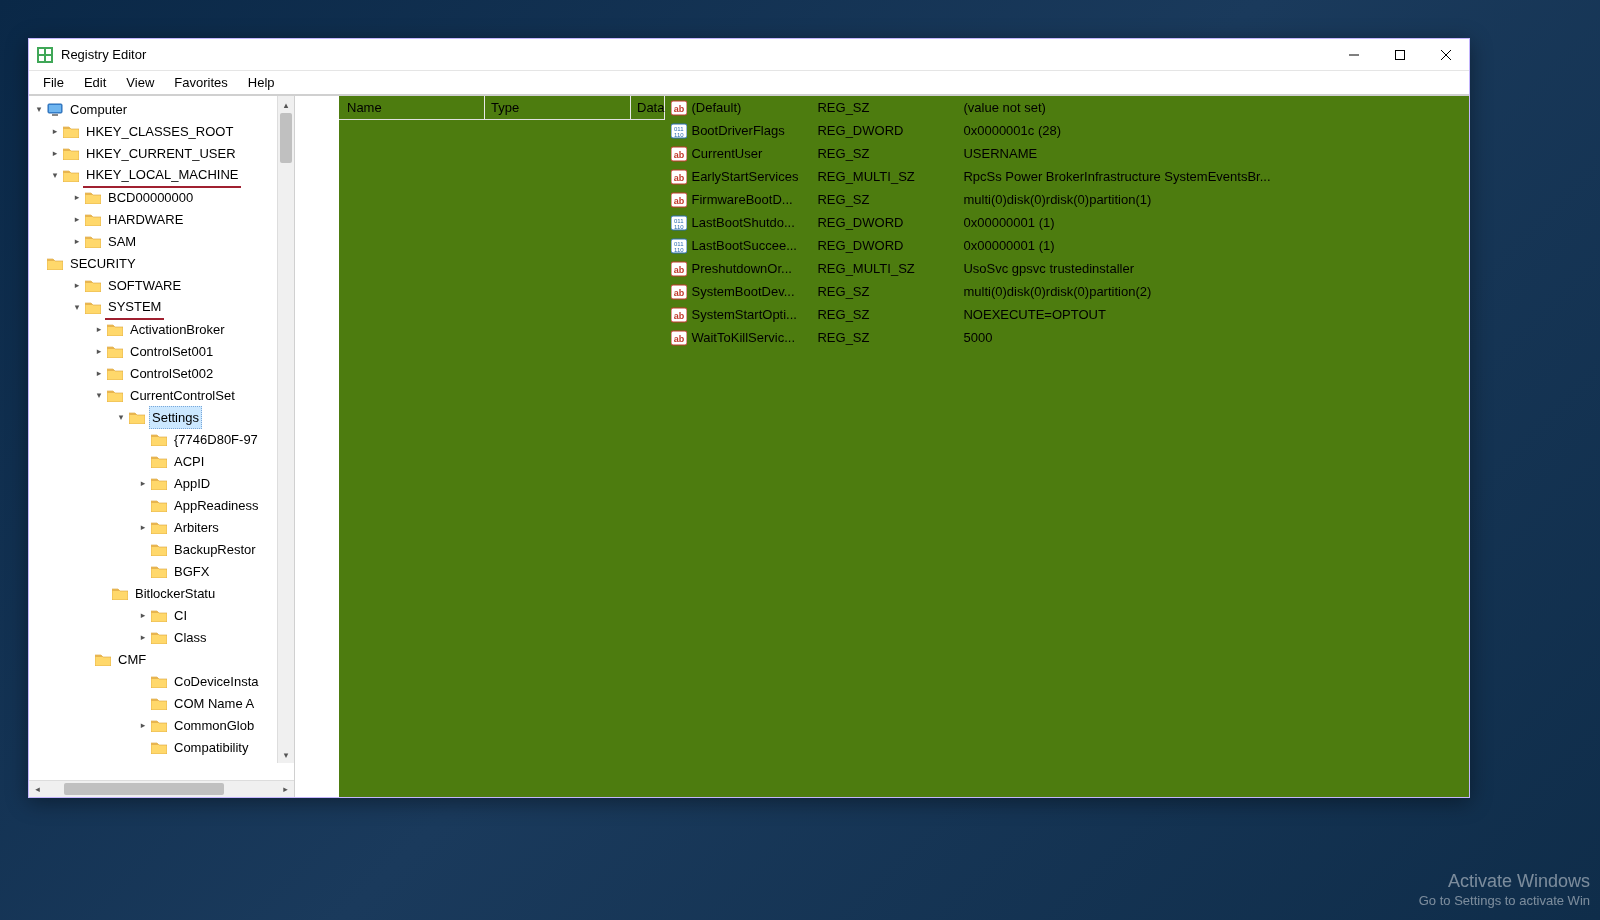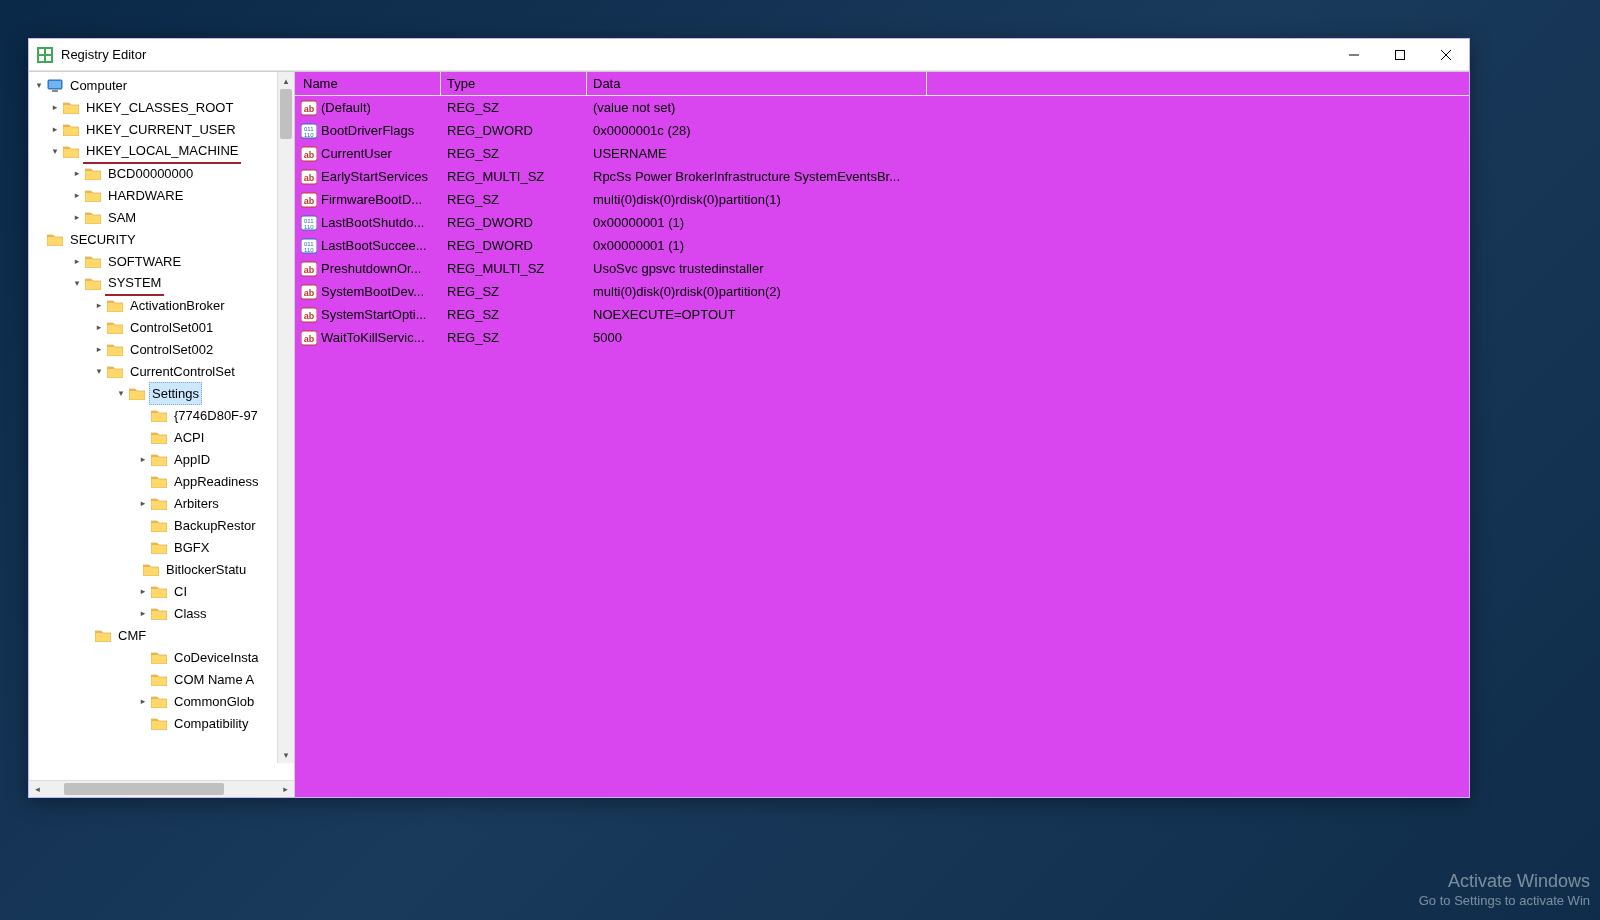--- a/index.html
+++ b/index.html
@@ -131,23 +131,24 @@
     height: 17px; background:#f0f0f0; border-top:1px solid #ddd;
     display:flex; align-items:center;
   }
   .tree-hscroll .arrow { width:17px; display:flex;align-items:center;justify-content:center;font-size:9px;color:#555;}
   .tree-hscroll .track { flex:1; position:relative; height:100%;}
   .tree-hscroll .thumb { position:absolute; top:2px; bottom:2px; left:18px; width:160px; background:#c0c0c0; border-radius:2px;}
 
   
   .list-pane {
     flex: 1;
-    background: #d946ef;
-    display: flex;
-    flex-direction: column;
+    background: #4d7c0f;
+    display: flex;
+    flex-direction: row;
+    margin-left: 44px;
   }
   .list-header {
     display: flex;
     height: 24px;
     border-bottom: 1px solid #e0e0e0;
     align-items: center;
     font-size: 13px;
     color: #000;
   }
   .col-name { width: 146px; padding-left: 8px; border-right: 1px solid #e8e8e8; height:100%; display:flex;align-items:center;}
@@ -245,20 +246,27 @@
           </svg>
         </div>
       <div class="win-btn close">
           <svg width="10" height="10">
             <path d="M0 0 L10 10 M10 0 L0 10" stroke="#000" stroke-width="1"></path>
           </svg>
         </div>
     </div>
   </div>
 
+  <div class="menubar">
+    <div class="menu-item">File</div>
+    <div class="menu-item">Edit</div>
+    <div class="menu-item">View</div>
+    <div class="menu-item">Favorites</div>
+    <div class="menu-item">Help</div>
+  </div>
 
   <div class="body-area">
 
     <div class="tree-pane">
       <div class="tree-scroll">
         <div class="tree">
 
           <div class="tree-row" style="padding-left:4px">
             <span class="expander">▾</span>
             <span class="pc-icon"><svg width="16" height="14">
@@ -456,21 +464,21 @@
           </div>
           <div class="tree-row" style="padding-left:108px">
             <span class="expander blank">▸</span>
             <span class="folder-icon">
                 <svg width="16" height="14">
                   <use href="#folder-svg"></use>
                 </svg>
               </span>
             <span class="tree-label">BGFX</span>
           </div>
-          <div class="tree-row" style="padding-left:100px">
+          <div class="tree-row" style="padding-left:69px">
             <span class="expander blank">▸</span>
             <span class="folder-icon">
                 <svg width="16" height="14">
                   <use href="#folder-svg"></use>
                 </svg>
               </span>
             <span class="tree-label">BitlockerStatu</span>
           </div>
           <div class="tree-row" style="padding-left:108px">
             <span class="expander">▸</span>

